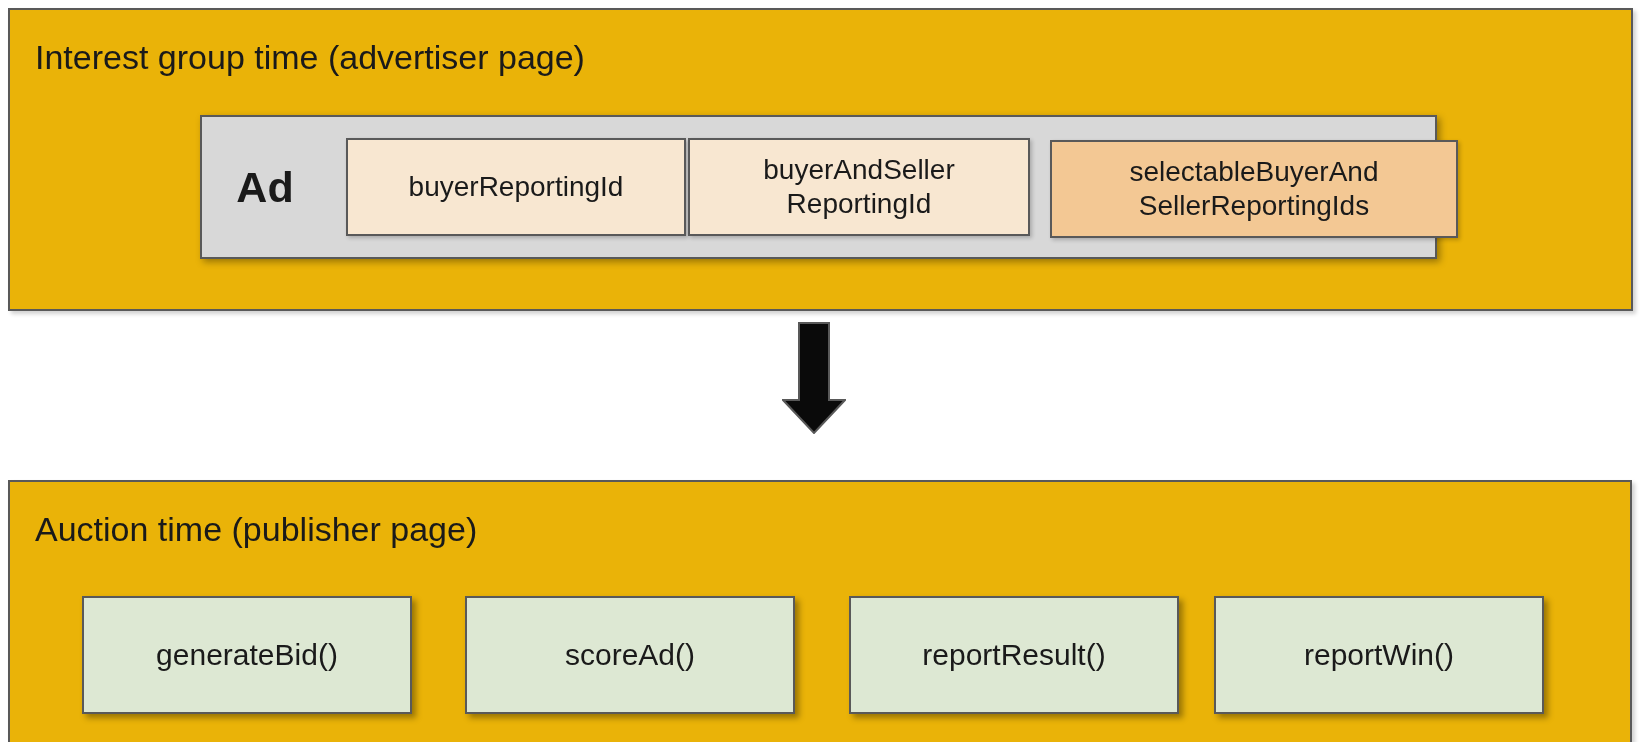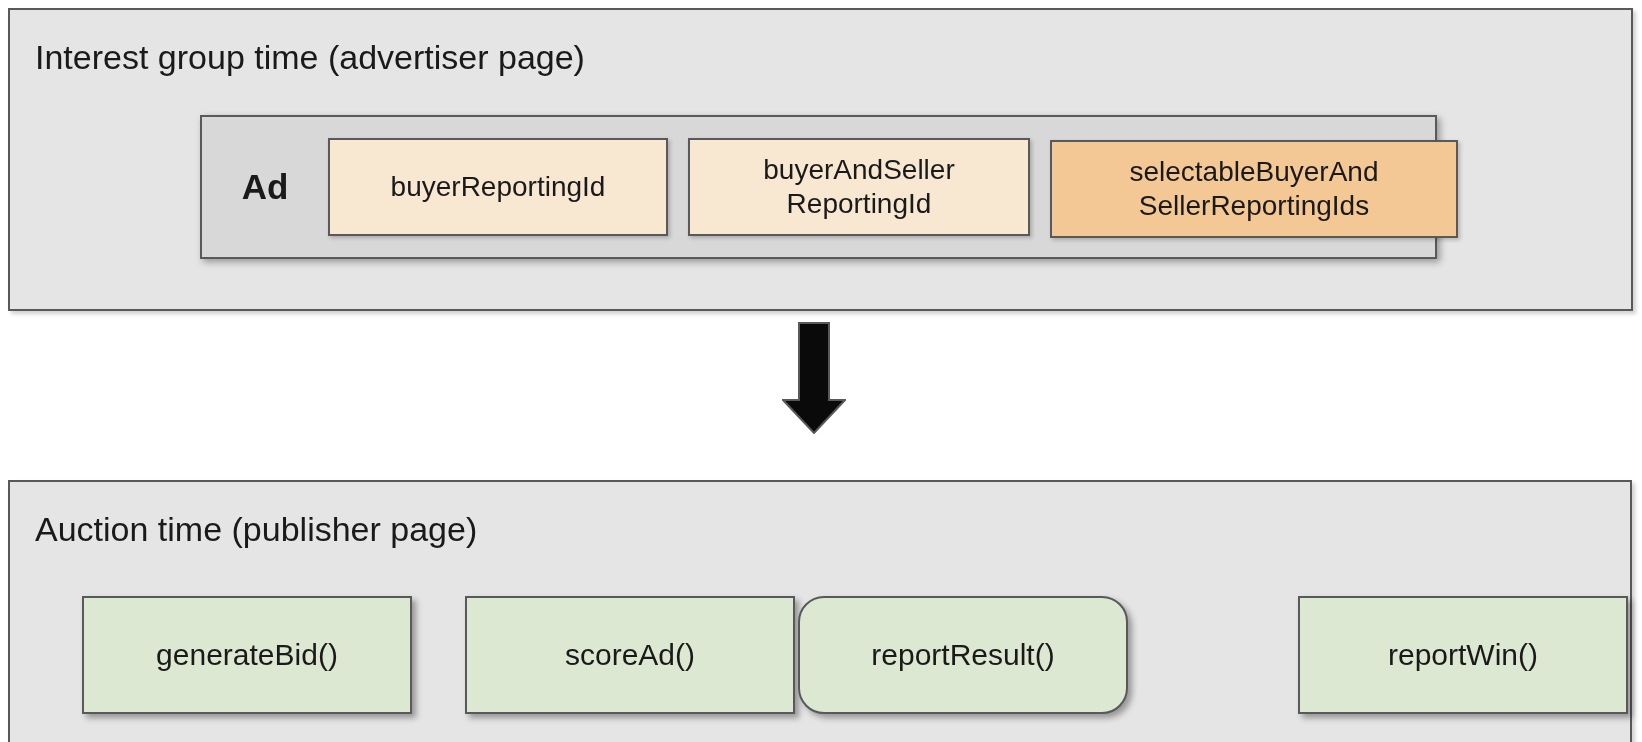--- a/index.html
+++ b/index.html
@@ -16,21 +16,21 @@
   }
   #canvas {
     position: absolute;
     inset: 0;
     width: 1642px;
     height: 742px;
   }
   .big-box {
     position: absolute;
     box-sizing: border-box;
-    background: #e5e5e5;
+    background: #eab308;
     border: 2px solid var(--border, #595959);
     box-shadow: 3px 3px 4px rgba(0,0,0,0.18);
   }
   #top-box {
     left: 8px;
     top: 8px;
     width: 1625px;
     height: 303px;
   }
   #bottom-box {
@@ -63,42 +63,42 @@
   .ad-label {
     position: absolute;
     left: 0;
     top: 0;
     width: 126px;
     height: 100%;
     display: flex;
     align-items: center;
     justify-content: center;
     font-weight: bold;
-    font-size: 35px;
+    font-size: 43px;
   }
   .ad-box {
     position: absolute;
     box-sizing: border-box;
     top: 21px;
     height: 98px;
     border: 2px solid var(--border, #595959);
     display: flex;
     align-items: center;
     justify-content: center;
     text-align: center;
     font-size: 28px;
     line-height: 1.2;
     box-shadow: 2px 2px 4px rgba(0,0,0,0.22);
   }
   .ad-box span, .fn-box span {
     white-space: pre-line;
   }
   .ad-box.peach { background: var(--peach, #f8e7d1); }
   .ad-box.orange { background: var(--orange, #f3c894); }
-  #ad-box-0 { left: 126px; width: 340px; }
+  #ad-box-0 { left: 144px; width: 340px; }
   #ad-box-1 { left: 486px; width: 342px; }
   #ad-box-2 { left: 848px; width: 408px; top: 23px; }
   #flow-arrow {
     position: absolute;
     left: 782px;
     top: 322px;
   }
   .fn-box {
     position: absolute;
     box-sizing: border-box;
@@ -109,22 +109,22 @@
     border: 2px solid var(--border, #595959);
     display: flex;
     align-items: center;
     justify-content: center;
     text-align: right;
     font-size: 30px;
     box-shadow: 4px 4px 6px rgba(0,0,0,0.35);
   }
   #fn-box-0 { left: 72px; }
   #fn-box-1 { left: 455px; }
-  #fn-box-2 { left: 788px; border-radius: 26px; }
-  #fn-box-3 { left: 1288px; }
+  #fn-box-2 { left: 839px; }
+  #fn-box-3 { left: 1204px; }
 </style>
 </head>
 <body>
 
 <div id="canvas">
 
   <div class="big-box" id="top-box">
     <div class="section-title">Interest group time (advertiser page)</div>
 
     <div class="ad-container">

